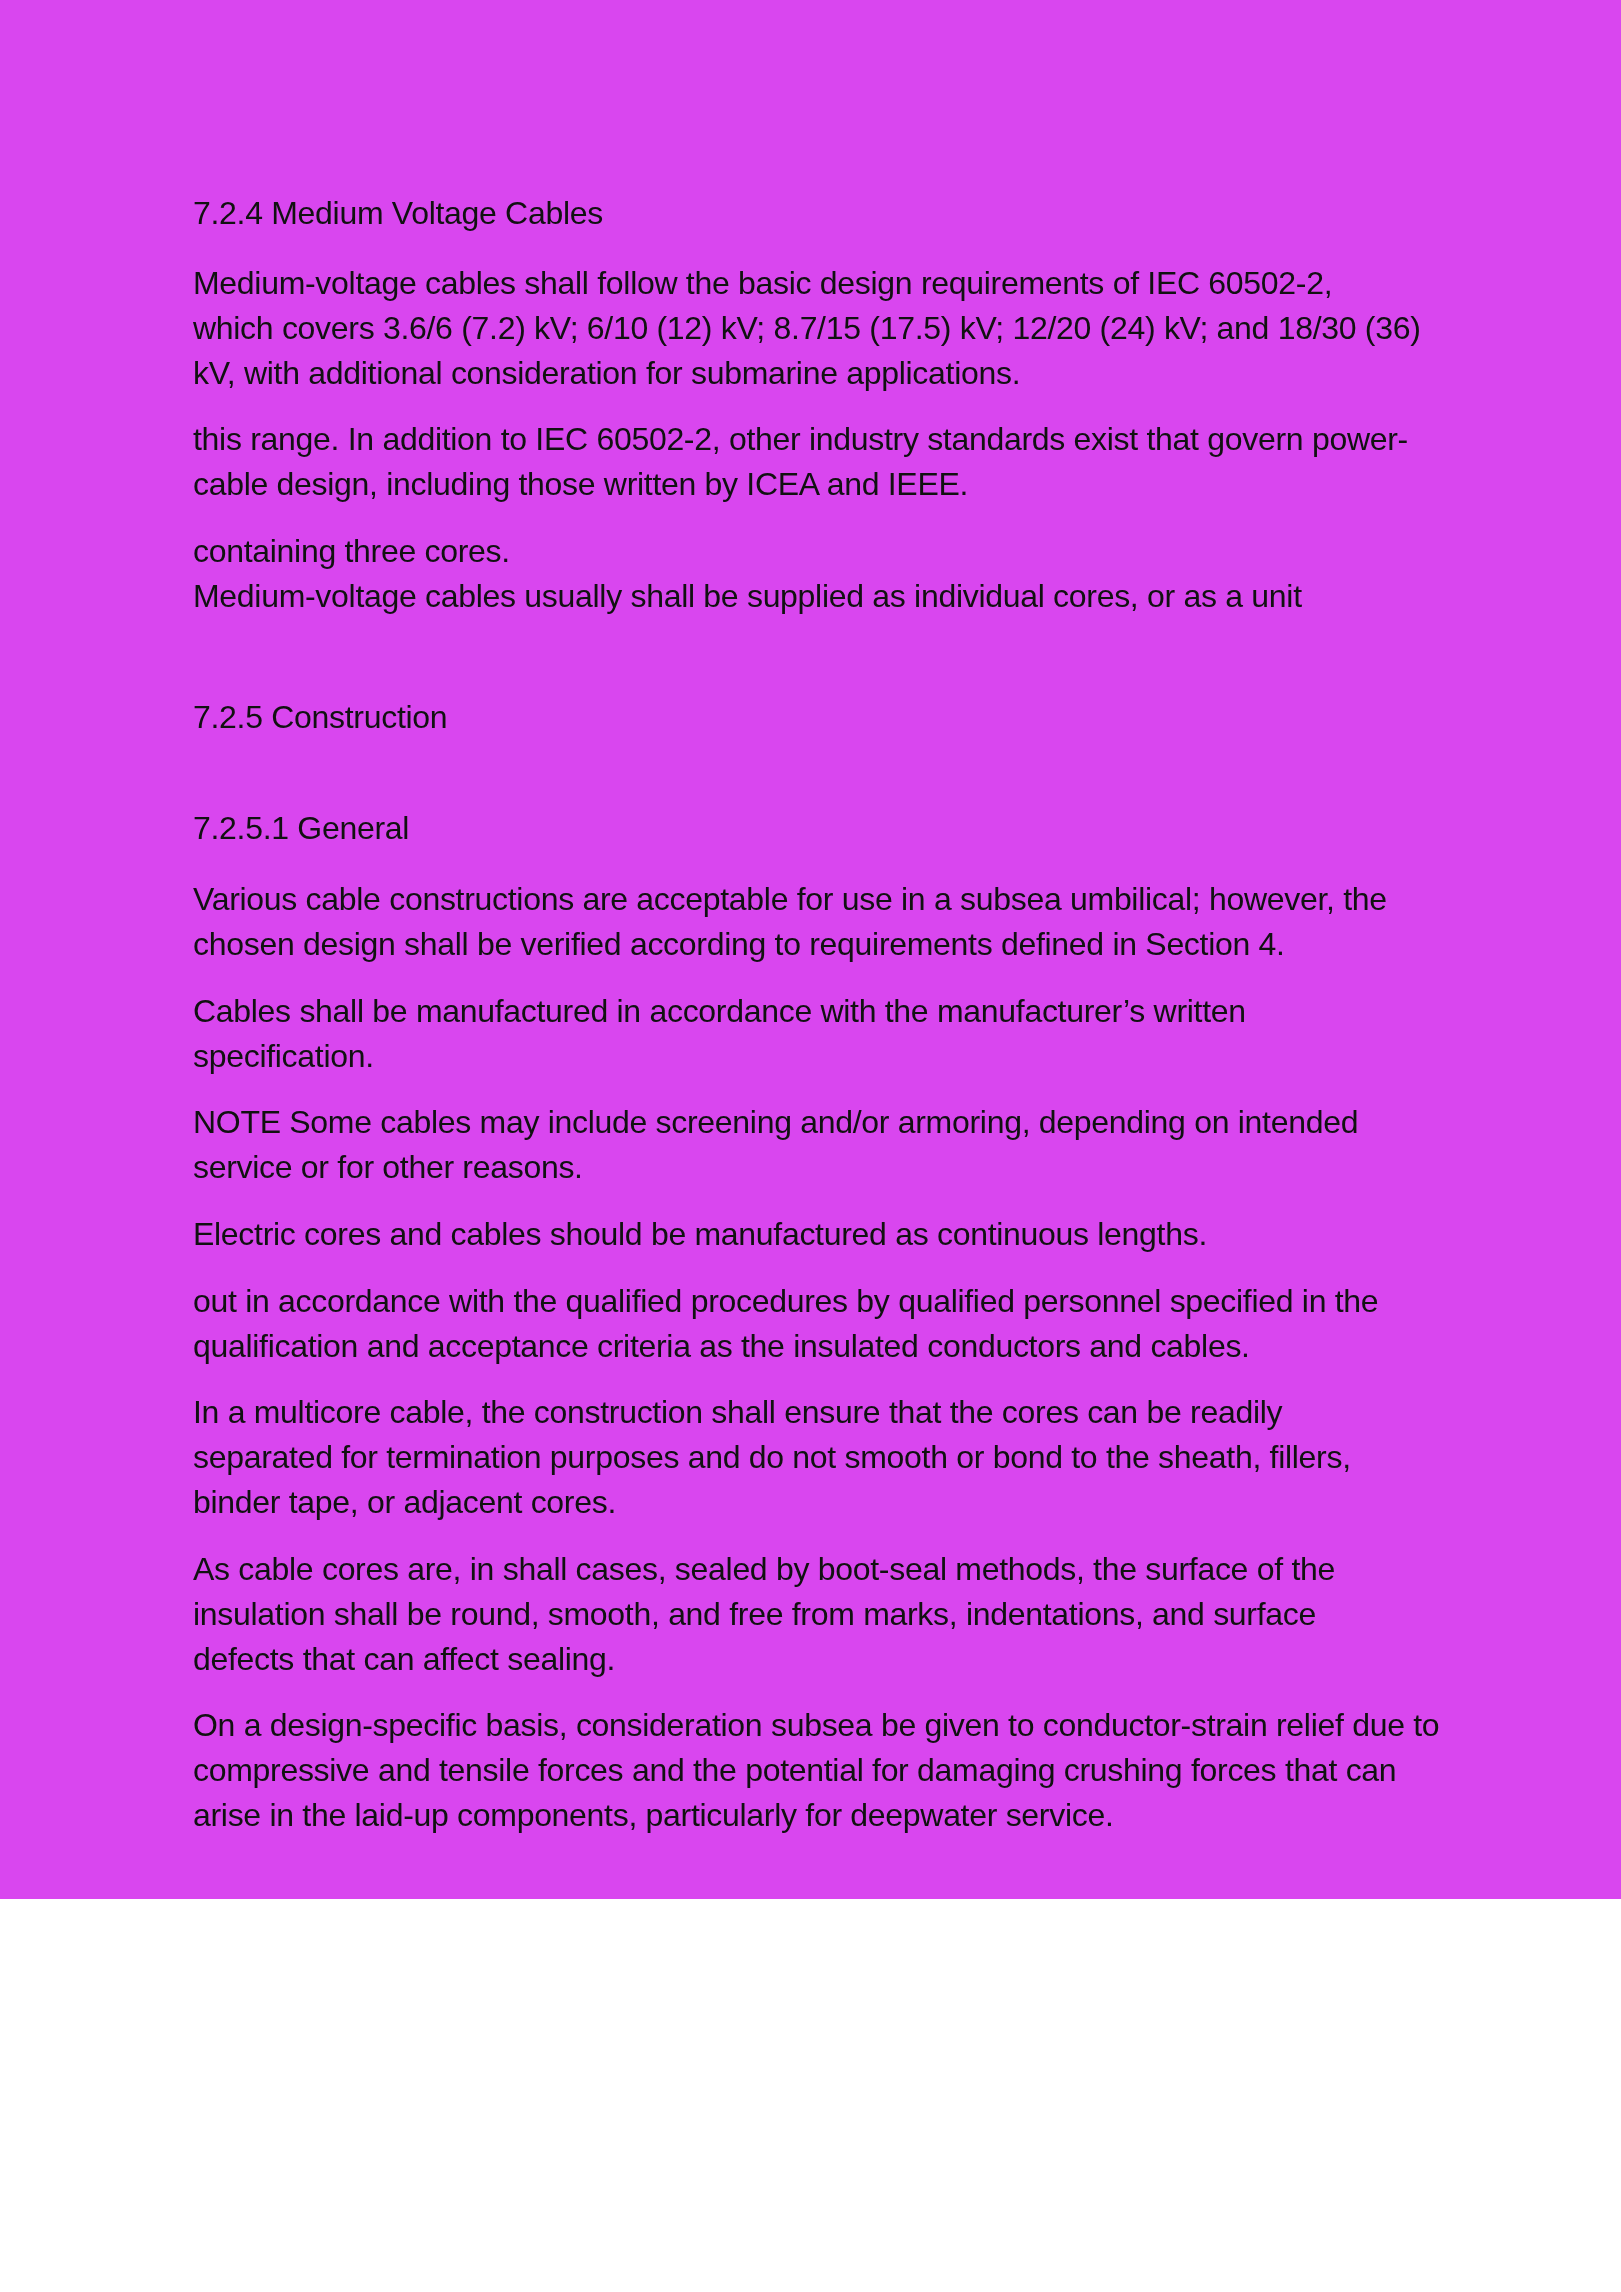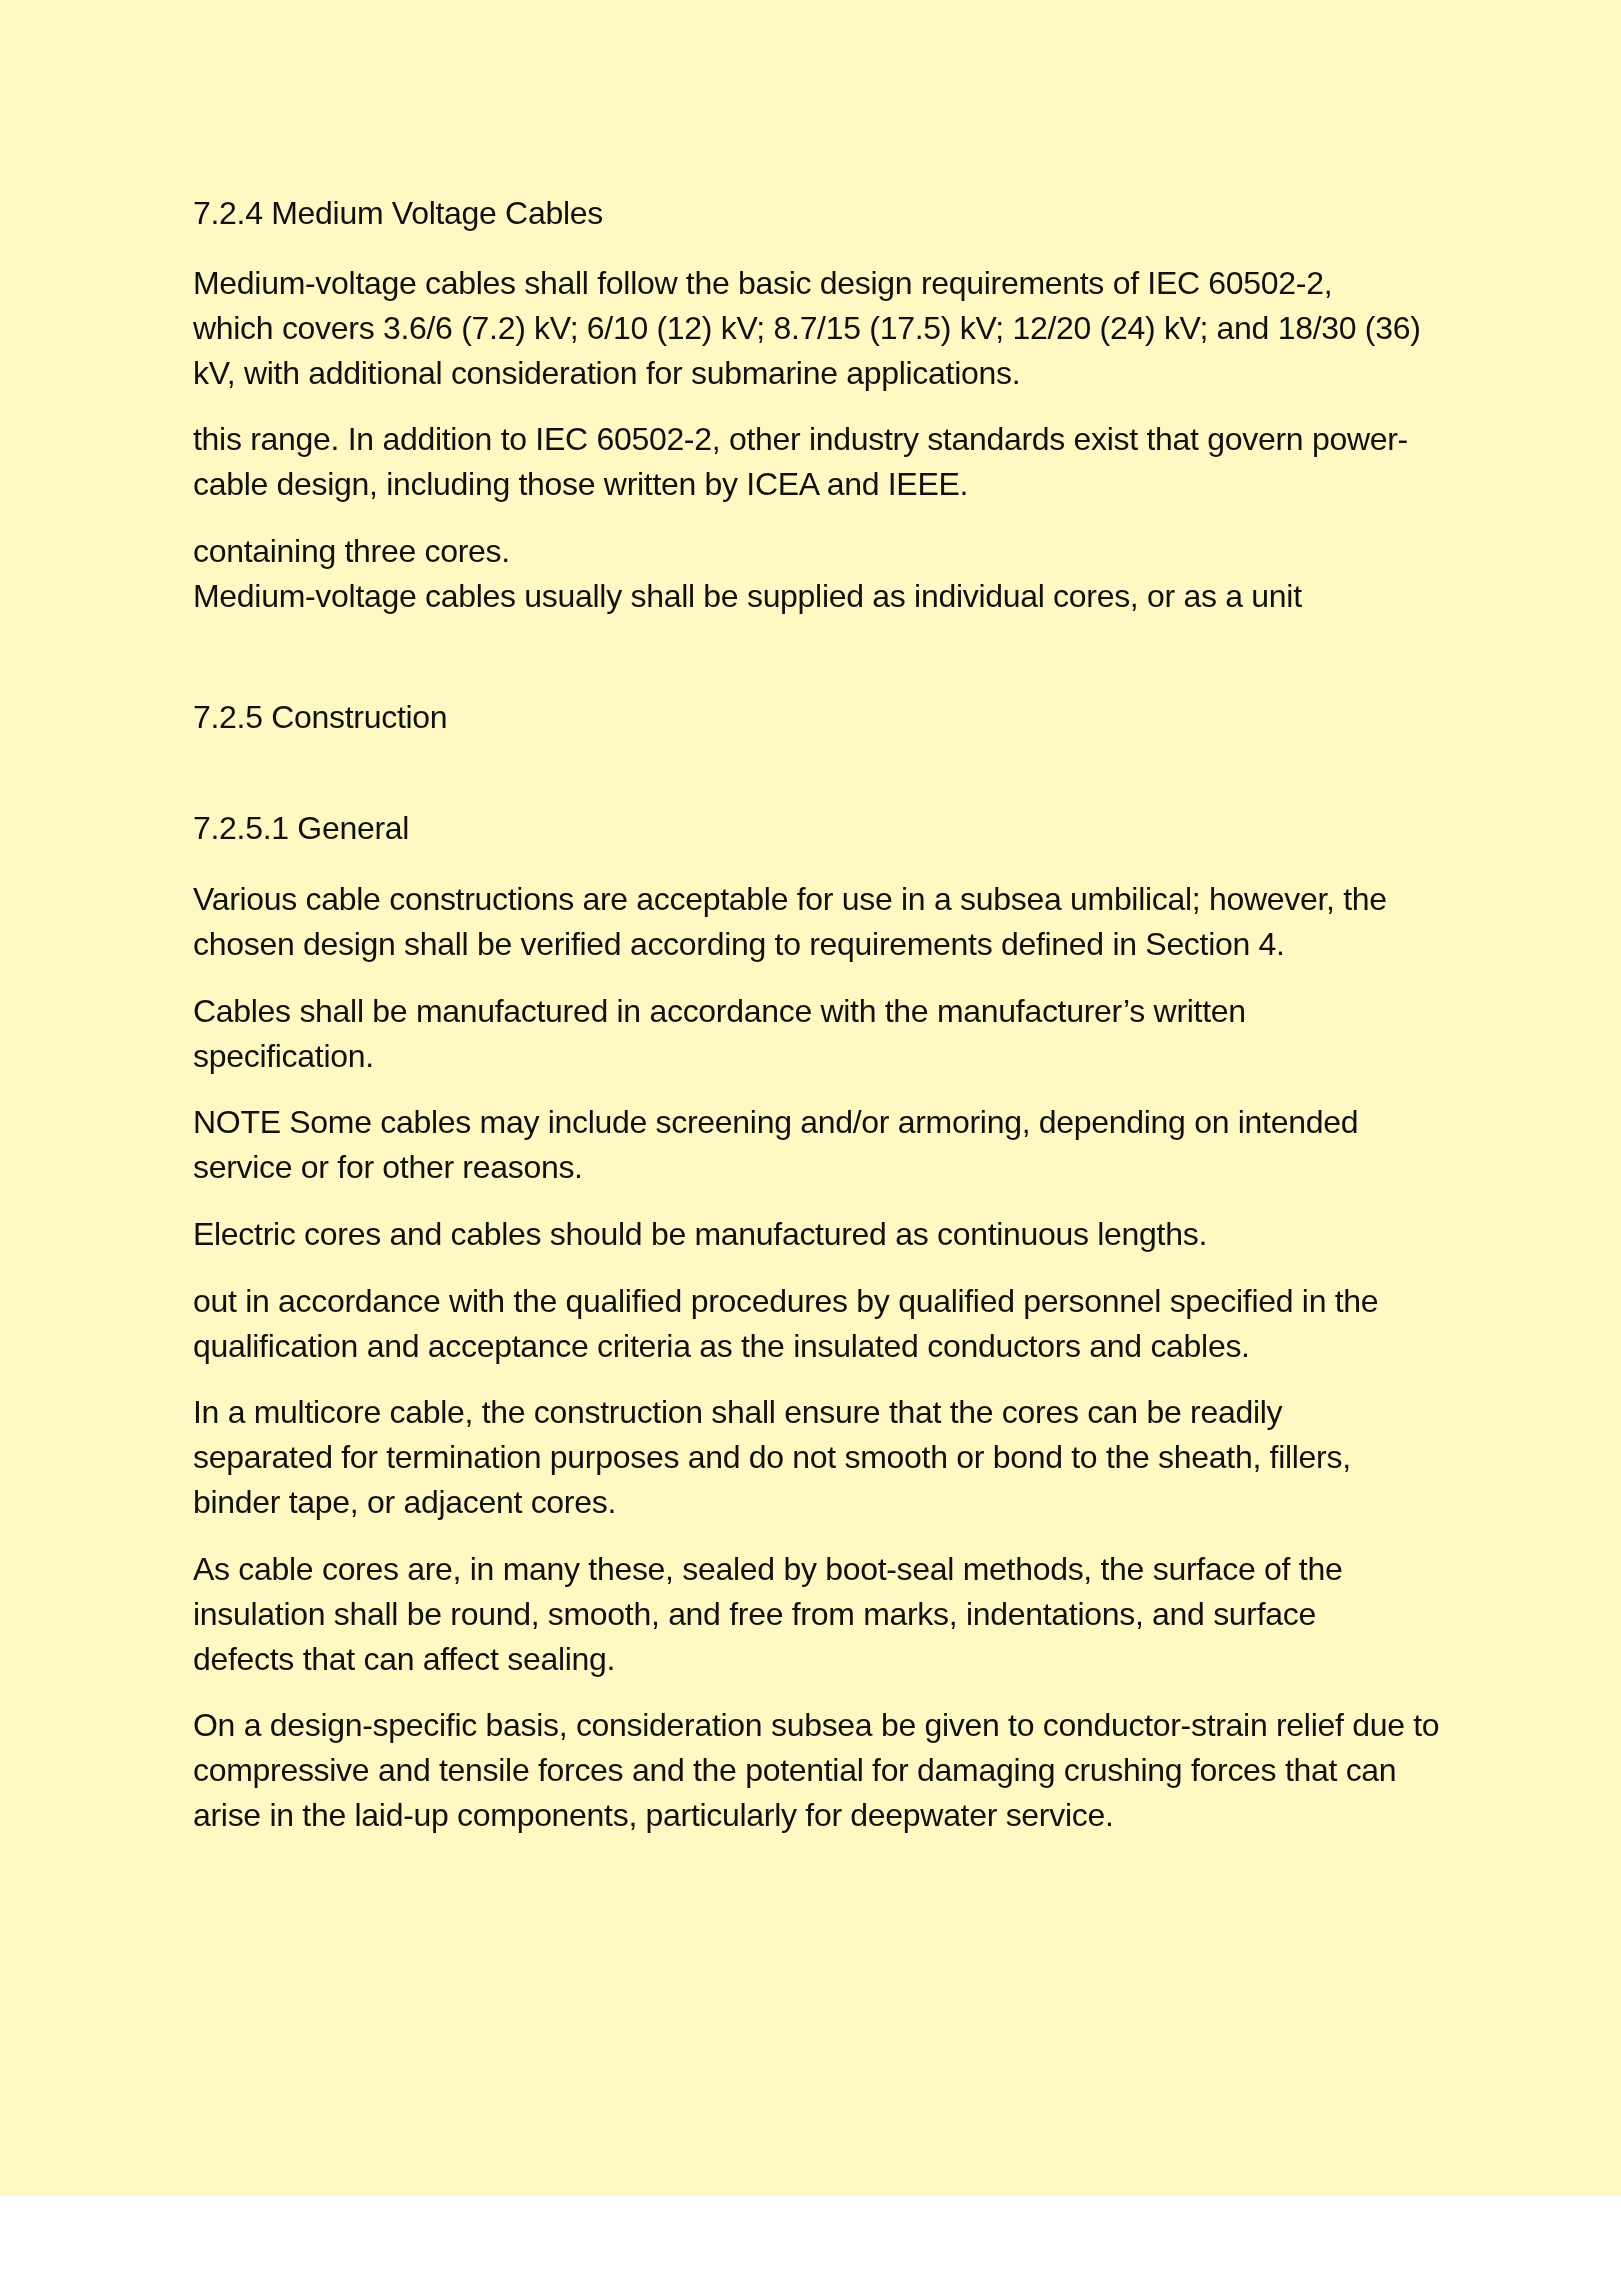--- a/index.html
+++ b/index.html
@@ -3,22 +3,22 @@
 <meta charset="utf-8">
 <style>
   html, body {
     margin: 0;
     padding: 0;
     background: #ffffff;
   }
   .page {
     position: relative;
     width: 1621px;
-    height: 2196px;
-    background: #fef9c3;
+    height: 1899px;
+    background: #d946ef;
     overflow: hidden;
   }
   .content {
     position: absolute;
     left: 193px;
     top: 191px;
     width: 1313px;
     color: #111111;
     font-family: "Liberation Sans", "DejaVu Sans", sans-serif;
     font-size: 32px;
@@ -97,21 +97,21 @@
       <div class="line">qualification and acceptance criteria as the insulated conductors and cables.</div>
     </div>
 
     <div id="blk11" class="block">
       <div class="line">In a multicore cable, the construction shall ensure that the cores can be readily</div>
       <div class="line">separated for termination purposes and do not smooth or bond to the sheath, fillers,</div>
       <div class="line">binder tape, or adjacent cores.</div>
     </div>
 
     <div id="blk12" class="block">
-      <div class="line">As cable cores are, in many these, sealed by boot-seal methods, the surface of the</div>
+      <div class="line">As cable cores are, in shall cases, sealed by boot-seal methods, the surface of the</div>
       <div class="line">insulation shall be round, smooth, and free from marks, indentations, and surface</div>
       <div class="line">defects that can affect sealing.</div>
     </div>
 
     <div id="blk13" class="block">
       <div class="line">On a design-specific basis, consideration subsea be given to conductor-strain relief due to</div>
       <div class="line">compressive and tensile forces and the potential for damaging crushing forces that can</div>
       <div class="line">arise in the laid-up components, particularly for deepwater service.</div>
     </div>
 

